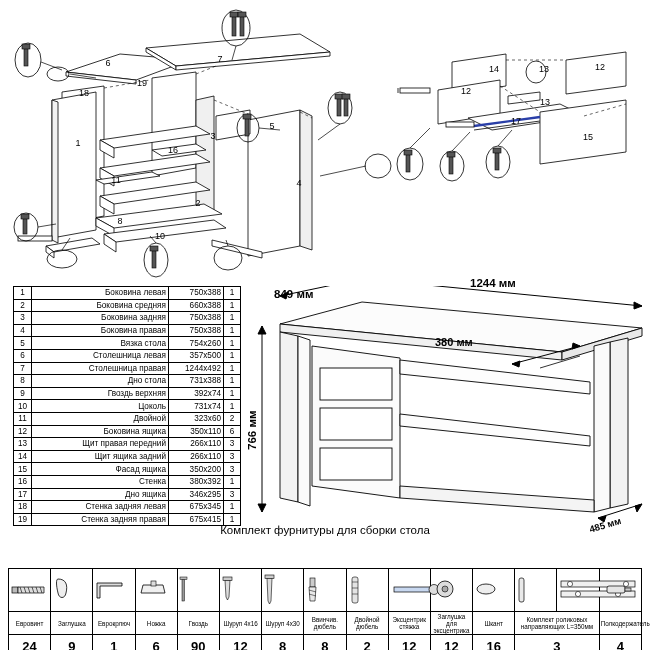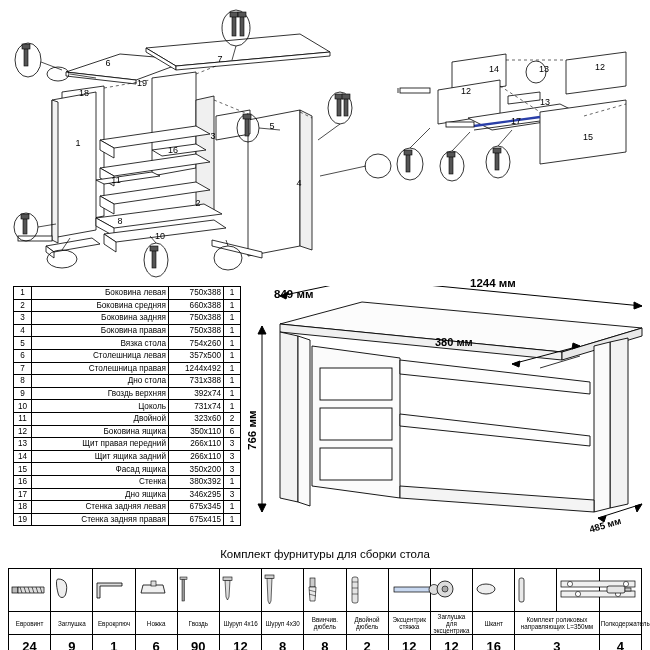--- a/index.html
+++ b/index.html
@@ -9,21 +9,21 @@
 
   
   .parts{position:absolute;left:13px;top:286px;width:228px;border-collapse:collapse;}
   .parts td{border:1px solid #000;font-size:8.2px;line-height:9px;padding:0 2px;height:11.6px;}
   .parts td.num{width:13px;text-align:center;}
   .parts td.nm{text-align:right;}
   .parts td.dim{width:50px;text-align:right;}
   .parts td.qty{width:12px;text-align:center;}
 
   
-  .hw-title{position:absolute;left:0;top:548px;width:650px;text-align:center;font-size:11.5px;}
+  .hw-title{position:absolute;left:0;top:524px;width:650px;text-align:center;font-size:11.5px;}
   .hw{position:absolute;left:8px;top:568px;width:634px;border-collapse:collapse;table-layout:fixed;}
   .hw td{border:1px solid #000;text-align:center;vertical-align:middle;}
   .hw tr.icons td{height:40px;}
   .hw tr.names td{height:22px;font-size:6.3px;line-height:7px;padding:0 1px;}
   .hw tr.counts td{height:20px;font-size:13px;font-weight:bold;}
 
   
   .dimlabel{position:absolute;font-size:11.5px;font-weight:bold;}
   .vert{transform:rotate(-90deg);transform-origin:left top;white-space:nowrap;}
 </style>

